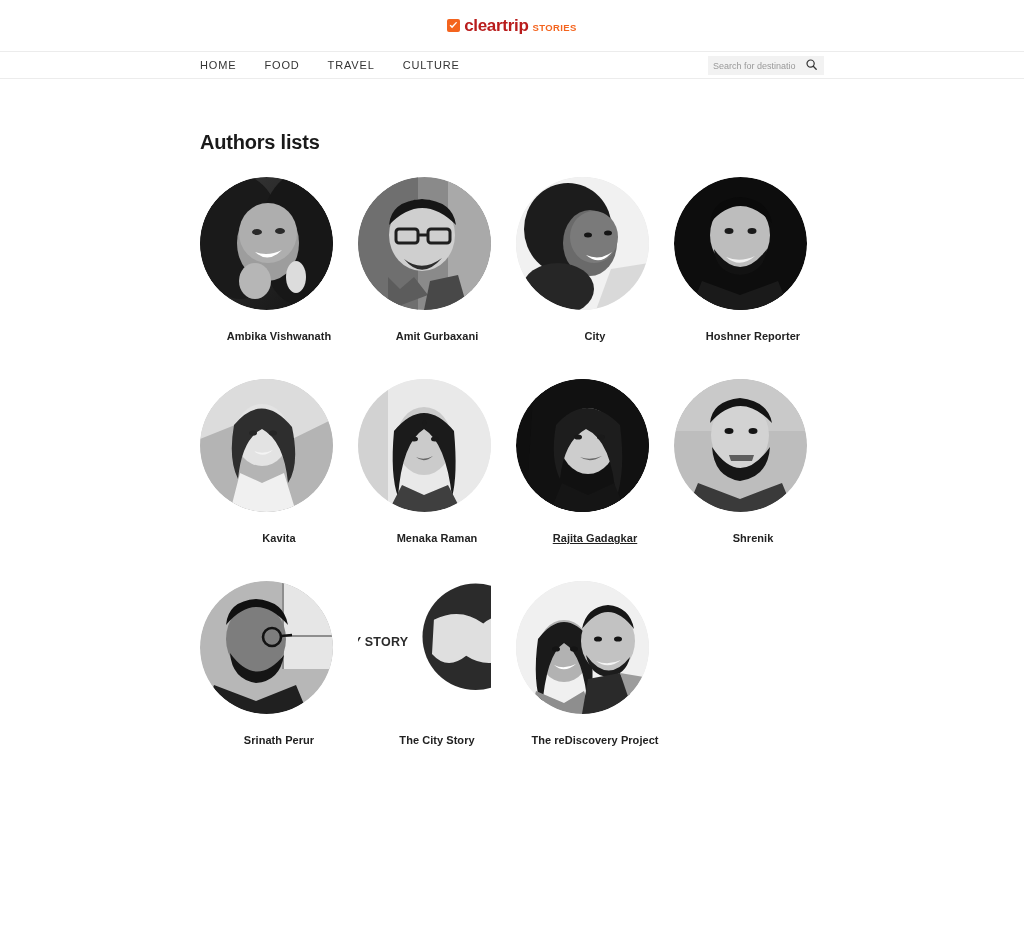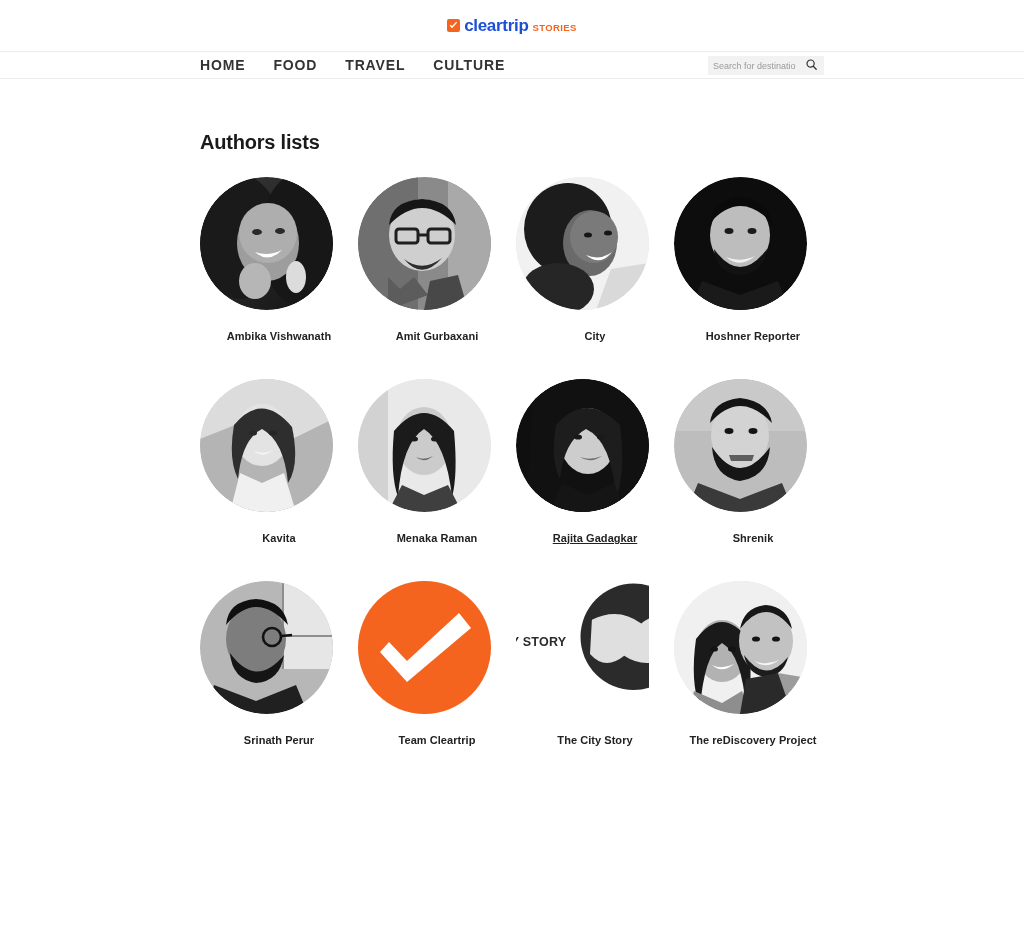--- a/index.html
+++ b/index.html
@@ -35,21 +35,21 @@
     height: 13px;
     background: #f4641e;
     border-radius: 2px;
     position: relative;
     flex: 0 0 auto;
   }
   .logo-mark svg { position: absolute; left: 2px; top: 2.5px; }
   .logo-word {
     font-size: 17px;
     font-weight: bold;
-    color: #1d4ed8;
+    color: #b91c1c;
     letter-spacing: -0.3px;
   }
   .logo-sub {
     font-size: 9.5px;
     font-weight: bold;
     color: #f4641e;
     letter-spacing: 0.4px;
     position: relative;
     top: 2px;
   }
@@ -70,22 +70,22 @@
   .nav-links {
     position: absolute;
     left: 200px;
     top: 0;
     height: 100%;
     display: flex;
     align-items: center;
     gap: 28px;
   }
   .nav-link {
-    font-size: 14px;
-    font-weight: bold;
+    font-size: 11px;
+    font-weight: normal;
     letter-spacing: 0.85px;
     color: #333333;
     text-decoration: none;
     text-transform: uppercase;
     white-space: nowrap;
   }
 
   .search-wrap {
     position: absolute;
     right: 200px;
@@ -448,29 +448,20 @@
             <circle cx="72" cy="56" r="9" fill="none" stroke="#121212" stroke-width="2.6"></circle>
             <line x1="81" y1="55" x2="92" y2="54" stroke="#121212" stroke-width="2.4"></line>
             <path d="M30 72 Q56 108 84 74 Q80 100 56 102 Q32 98 30 72 Z" fill="#151515"></path>
             <path d="M14 104 L56 120 L96 104 L108 133 L4 133 Z" fill="#202020"></path>
           </g>
         </svg>
       </span>
       <span class="author-name">Srinath Perur</span>
     </a>
 
-    <a href="#" class="author-card">
-      <span class="avatar plain">
-        <svg viewBox="0 0 133 133" aria-hidden="true">
-          <circle cx="66.5" cy="66.5" r="66.5" fill="#f4641e"></circle>
-          <path d="M22 71 L31 61 L49 80 L101 32 L113 47 L49 101 Z" fill="#ffffff"></path>
-        </svg>
-      </span>
-      <span class="author-name">Team Cleartrip</span>
-    </a>
 
     <a href="#" class="author-card">
       <span class="avatar plain">
         <span class="citystory">
           <span class="cs-row">
             <span class="cs-title">THE CITY STORY</span>
             <span>
               <svg width="14" height="14" viewBox="0 0 14 14" aria-hidden="true">
                 <circle cx="6.6" cy="6.4" r="5.6" fill="#2b2b2b"></circle>
                 <path d="M2.2 4.6 Q5 3.2 7.4 5.0 Q9.4 3.4 11 5.2 L11 8.2 Q8 10 5.6 8.4 Q3.6 10 2.0 8.2 Z" fill="#ffffff" opacity="0.85"></path>

